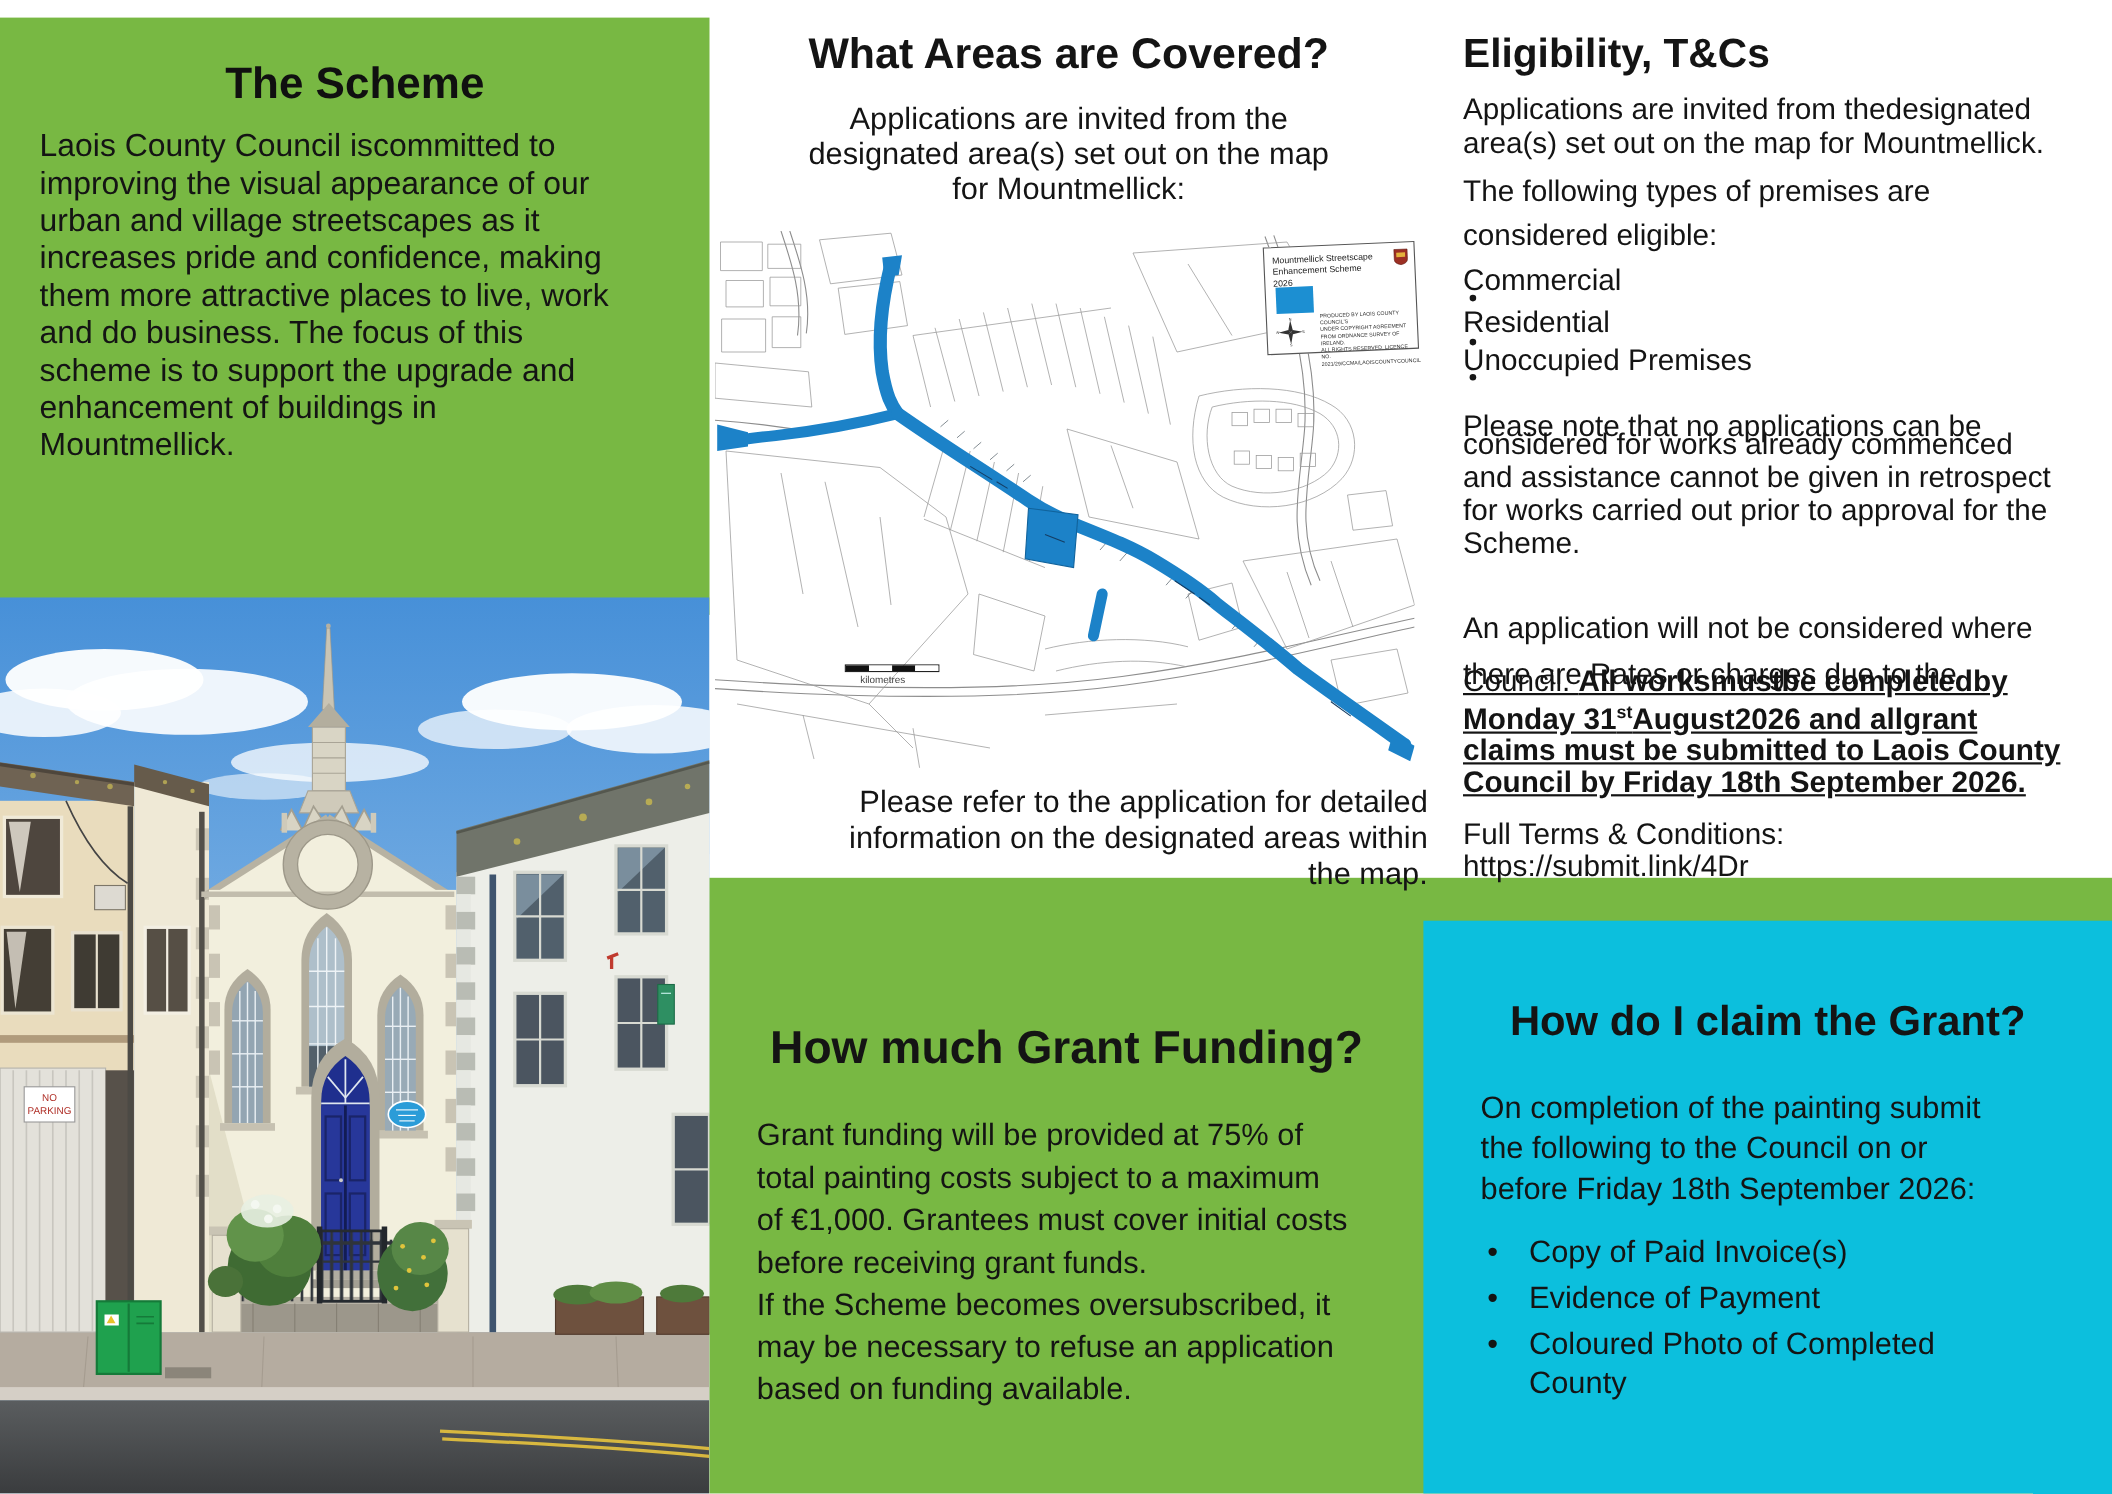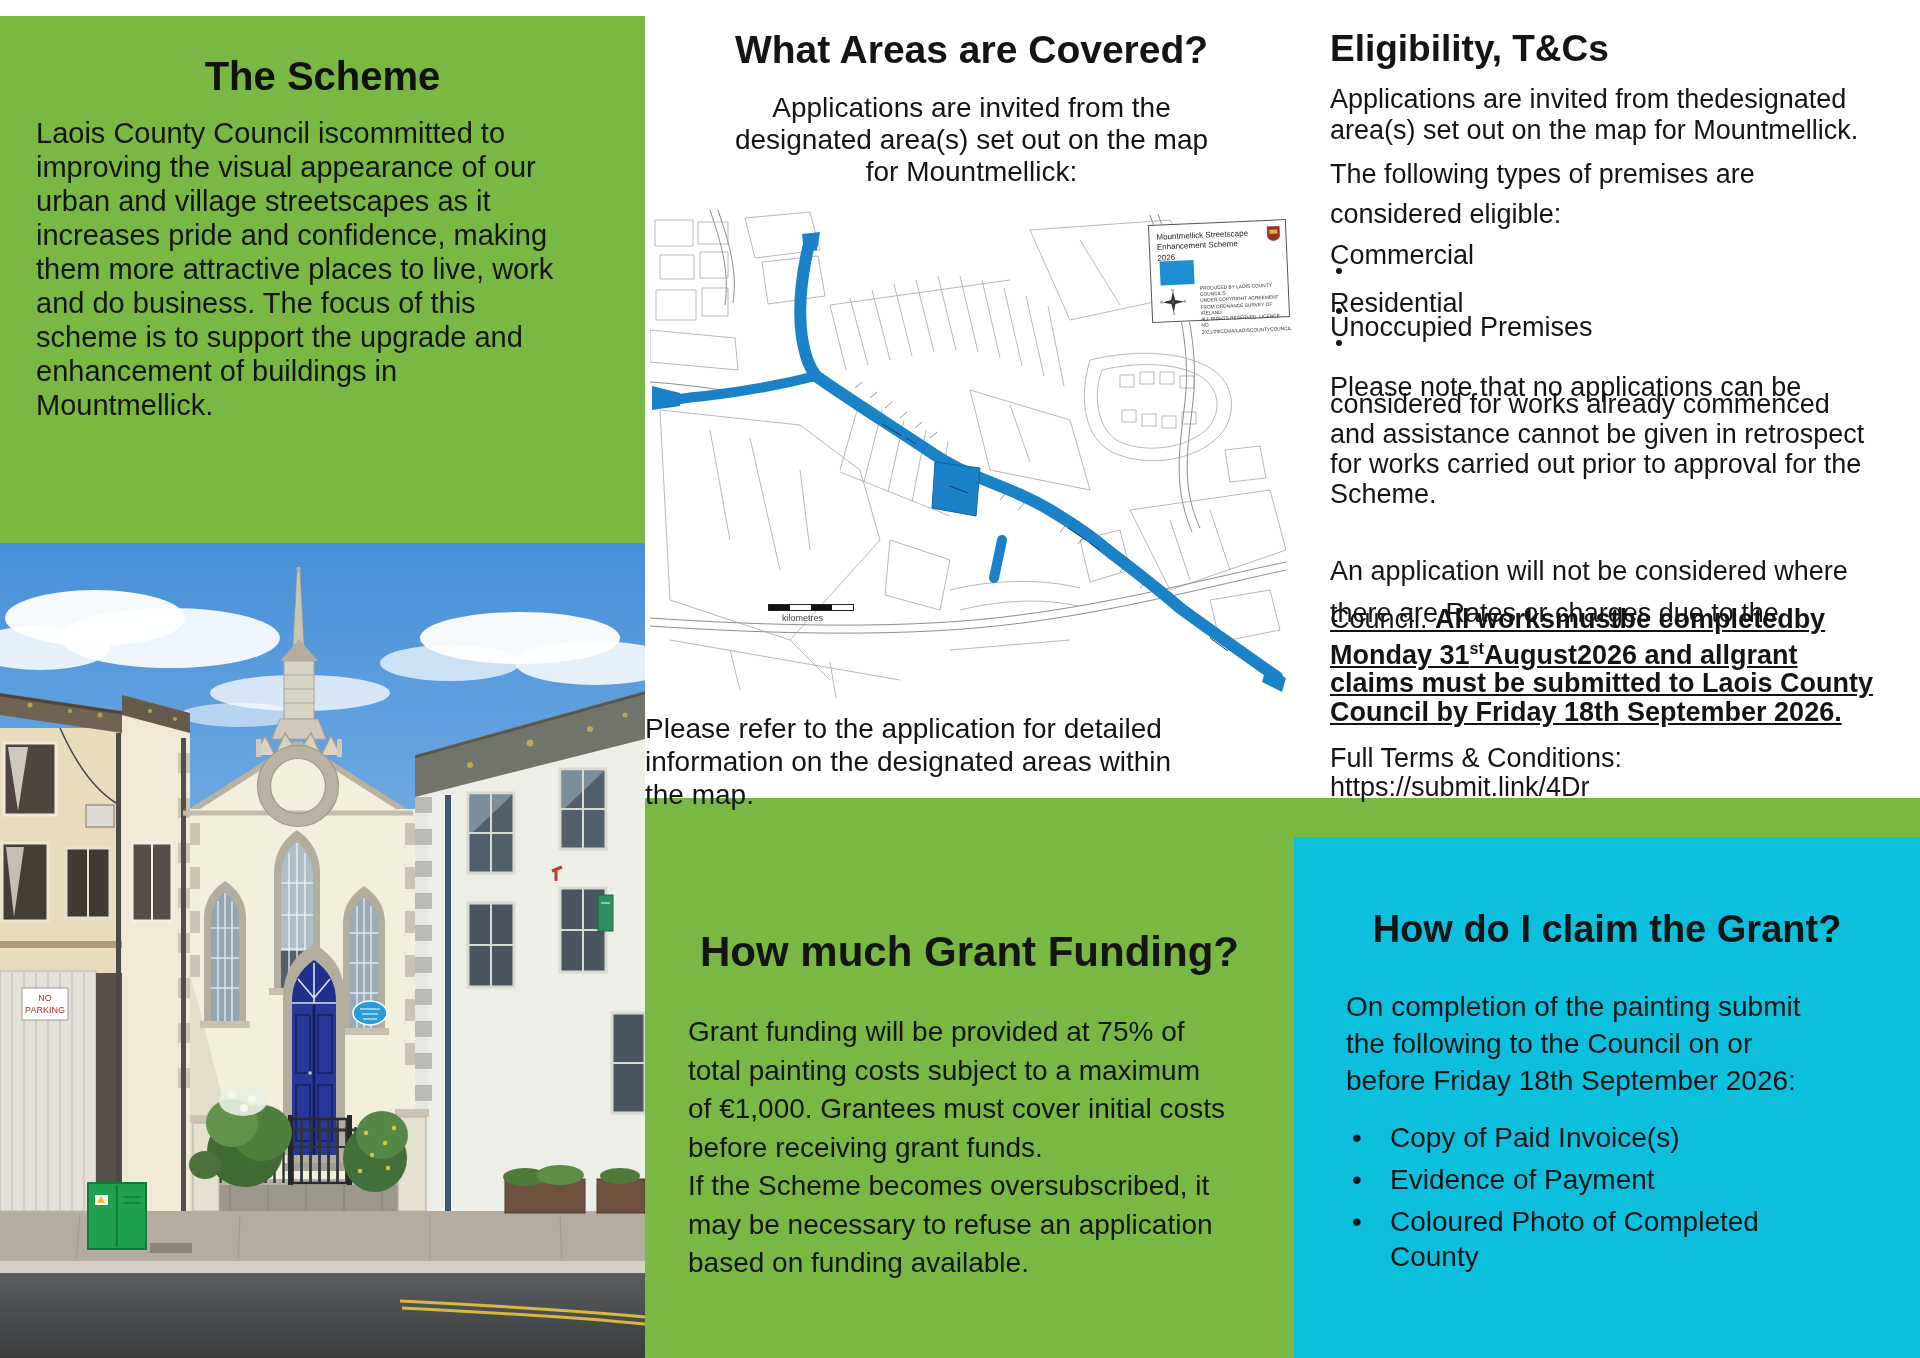--- a/index.html
+++ b/index.html
@@ -14,21 +14,21 @@
                 font-size:40px;font-weight:bold;color:#101010;}
   .green-top .body{position:absolute;left:36px;top:100px;width:590px;
                    font-size:29px;line-height:34px;}
 
   
   .photo{left:0;top:543px;width:645px;height:815px;}
 
   
   .mid-title{left:645px;top:28px;width:653px;text-align:center;font-size:39px;font-weight:bold;}
   .mid-intro{left:645px;top:92px;width:653px;text-align:center;font-size:28px;line-height:32px;}
-  .mid-outro{left:645px;top:712px;width:653px;text-align:left;font-size:28px;line-height:33px;z-index:5;}
+  .mid-outro{left:645px;top:712px;width:653px;text-align:right;font-size:28px;line-height:33px;z-index:5;}
   .map-wrap{left:650px;top:210px;width:636px;height:490px;}
 
   
   .legend{left:1150px;top:222px;width:136px;height:96px;background:#fff;border:1px solid #555;
           transform:rotate(-2.5deg);z-index:6;font-size:8px;}
   .legend .ltitle{position:absolute;left:7px;top:7px;width:100px;color:#222;line-height:1.3;}
   .legend .crest{position:absolute;right:5px;top:5px;}
   .legend .swatch{position:absolute;left:9px;top:36px;width:34px;height:24px;background:#1c8fd2;}
   .legend .compass{position:absolute;left:8px;top:64px;}
   .legend .lnote{position:absolute;left:48px;top:62px;width:84px;font-size:4.8px;line-height:1.3;color:#333;}
@@ -37,21 +37,21 @@
   .scalebar .seg{flex:1;}
   .scalebar .s1{background:#111;} .scalebar .s2{background:#fff;}
   .scalebar .slabel{font-size:9px;color:#444;margin-top:2px;margin-left:14px;}
 
   
   .col-right{left:1330px;top:0;width:582px;height:798px;font-size:27px;}
   .col-right>div{position:absolute;left:0;width:582px;}
   .r-title{top:28px;font-size:37px;font-weight:bold;}
   .r-p1{top:84px;line-height:31px;}
   .r-p2{top:154px;line-height:40px;}
-  .r-it1{top:240px;} .r-it2{top:288px;} .r-it3{top:312px;}
+  .r-it1{top:240px;} .r-it2{top:278px;} .r-it3{top:312px;}
   .stray-dot{position:absolute;width:6px;height:6px;border-radius:50%;background:#161616;left:6px;}
   .d1{top:268px;} .d2{top:308px;} .d3{top:340px;}
   .r-p3a{top:372px;}
   .r-p3b{top:389px;line-height:30px;}
   .r-p4{top:556px;}
   .r-stray{top:598px;}
   .r-deadline{top:605px;line-height:28.5px;font-weight:bold;text-decoration:underline;}
   .r-deadline .reg{font-weight:normal;}
   .r-deadline sup{font-size:60%;}
   .r-terms{top:744px;line-height:29px;}

